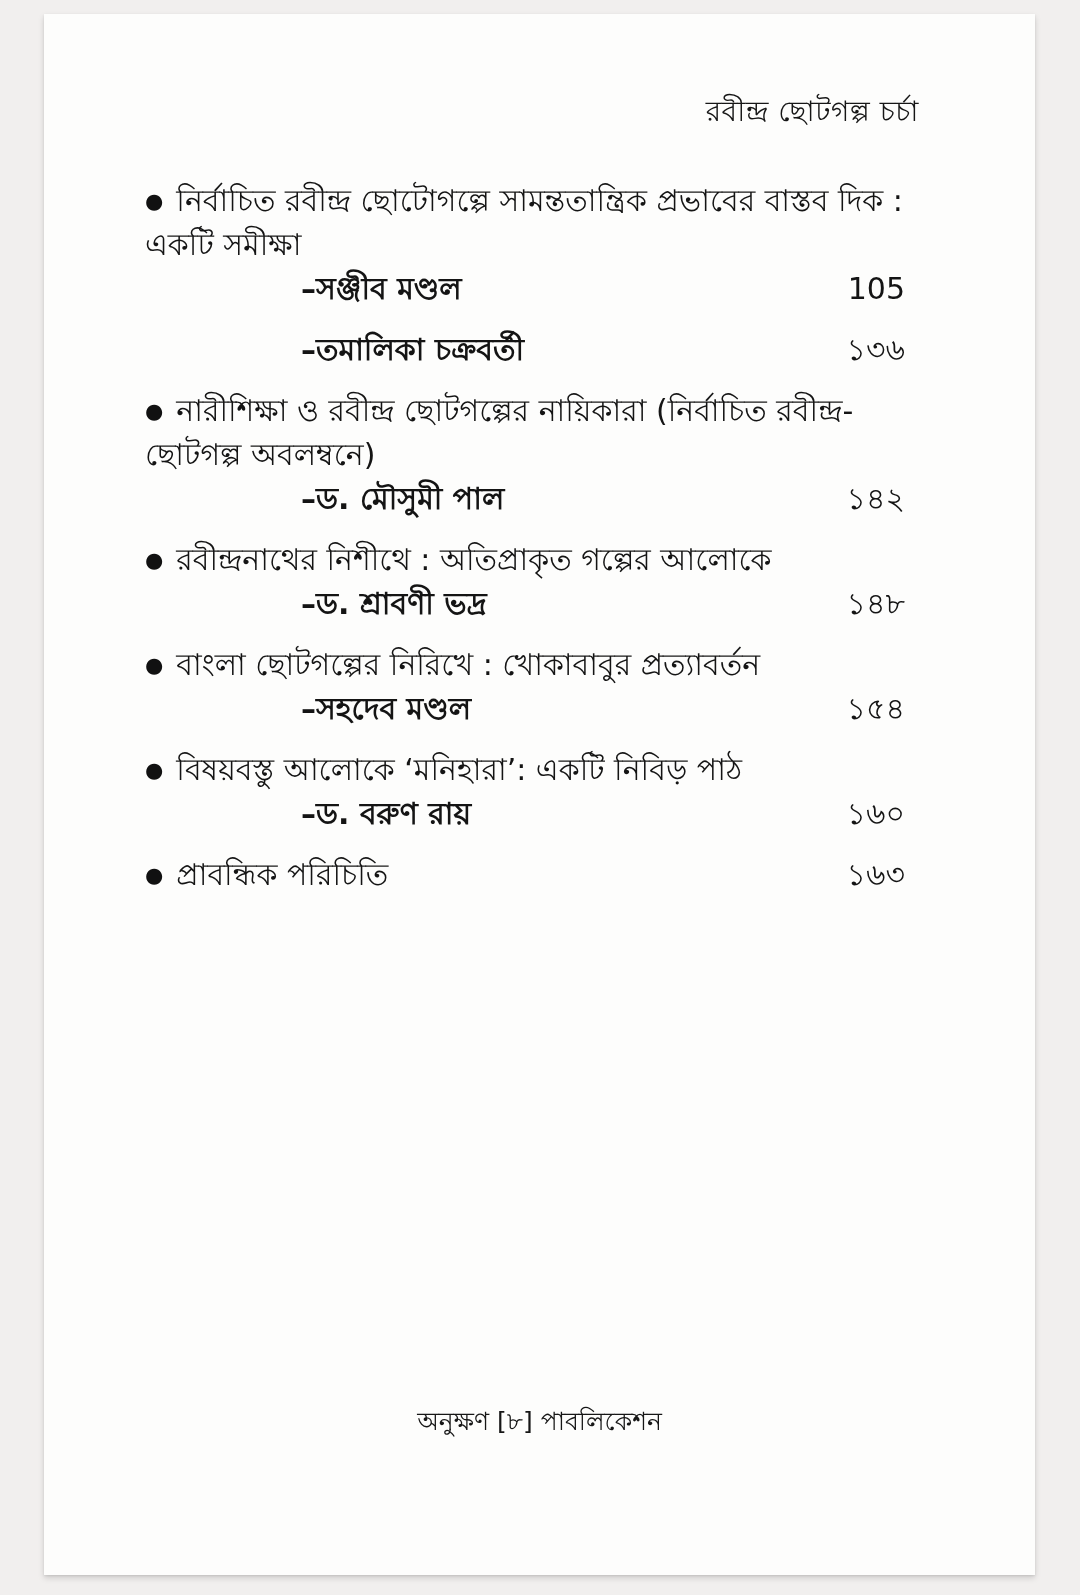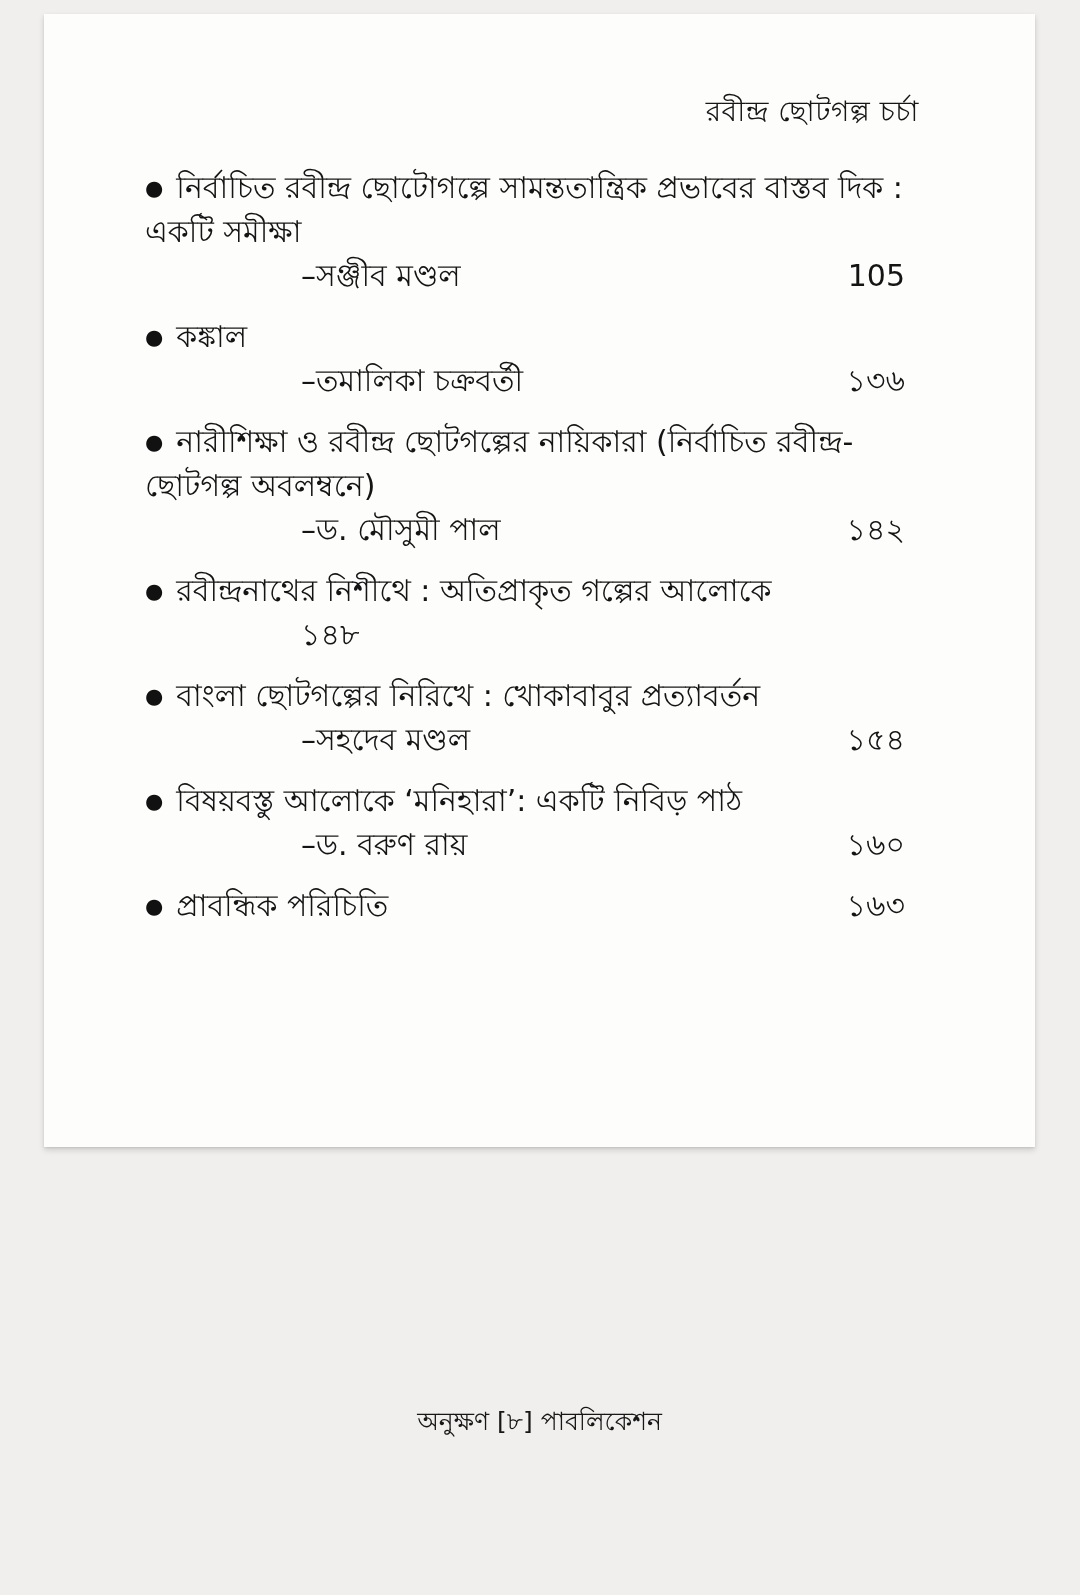--- a/index.html
+++ b/index.html
@@ -9,35 +9,35 @@
     height: 1595px;
     background: #f1efee;
     font-family: "DejaVu Sans", "Liberation Sans", sans-serif;
     overflow: hidden;
   }
   .paper {
     position: absolute;
     left: 44px;
     top: 14px;
     width: 991px;
-    height: 1133px;
+    height: 1561px;
     background: #fdfdfc;
     box-shadow: 0 3px 6px rgba(0,0,0,0.15), 0 1px 2px rgba(0,0,0,0.08);
   }
   .header-title {
     position: absolute;
     top: 76px;
     right: 116px;
     font-size: 28px;
     color: #161616;
     letter-spacing: 0.5px;
   }
   .content {
     position: absolute;
-    top: 152px;
+    top: 165px;
     left: 101px;
     width: 760px;
     color: #141414;
   }
   .entry {
     margin-bottom: 17px;
     font-size: 30px;
     line-height: 44px;
   }
   .title-row { }
@@ -52,21 +52,21 @@
     margin-right: 13px;
     vertical-align: 3px;
     color: #111;
   }
   .entry-meta {
     display: flex;
     justify-content: space-between;
     align-items: baseline;
     padding-left: 156px;
   }
-  .entry-author { color: #141414; }
+  .entry-author { color: #141414; font-weight: bold; }
   .entry-page { color: #141414; }
   .footer {
     position: absolute;
     top: 1388px;
     left: 0;
     width: 991px;
     text-align: center;
     font-size: 25px;
     color: #161616;
   }
@@ -85,23 +85,20 @@
         <span class="bullet">●</span><span>নির্বাচিত রবীন্দ্র ছোটোগল্পে সামন্ততান্ত্রিক প্রভাবের বাস্তব দিক : একটি সমীক্ষা</span>
       </div>
       <div class="entry-meta">
         <span class="entry-author">–সঞ্জীব মণ্ডল</span>
         <span class="entry-page">105</span>
       </div>
     </div>
 
 
     <div class="entry">
-      <div class="title-row">
-        <span class="bullet">●</span><span>কঙ্কাল</span>
-      </div>
       <div class="entry-meta">
         <span class="entry-author">–তমালিকা চক্রবর্তী</span>
         <span class="entry-page">১৩৬</span>
       </div>
     </div>
 
     <div class="entry">
       <div class="title-row">
         <span class="bullet">●</span><span>নারীশিক্ষা ও রবীন্দ্র ছোটগল্পের নায়িকারা (নির্বাচিত রবীন্দ্র-ছোটগল্প অবলম্বনে)</span>
       </div>
@@ -109,20 +106,21 @@
         <span class="entry-author">–ড. মৌসুমী পাল</span>
         <span class="entry-page">১৪২</span>
       </div>
     </div>
 
     <div class="entry">
       <div class="title-row">
         <span class="bullet">●</span><span>রবীন্দ্রনাথের নিশীথে : অতিপ্রাকৃত গল্পের আলোকে</span>
       </div>
       <div class="entry-meta">
+        <span class="entry-author">–ড. শ্রাবণী ভদ্র</span>
         <span class="entry-page">১৪৮</span>
       </div>
     </div>
 
     <div class="entry">
       <div class="title-row">
         <span class="bullet">●</span><span>বাংলা ছোটগল্পের নিরিখে : খোকাবাবুর প্রত্যাবর্তন</span>
       </div>
       <div class="entry-meta">
         <span class="entry-author">–সহদেব মণ্ডল</span>

